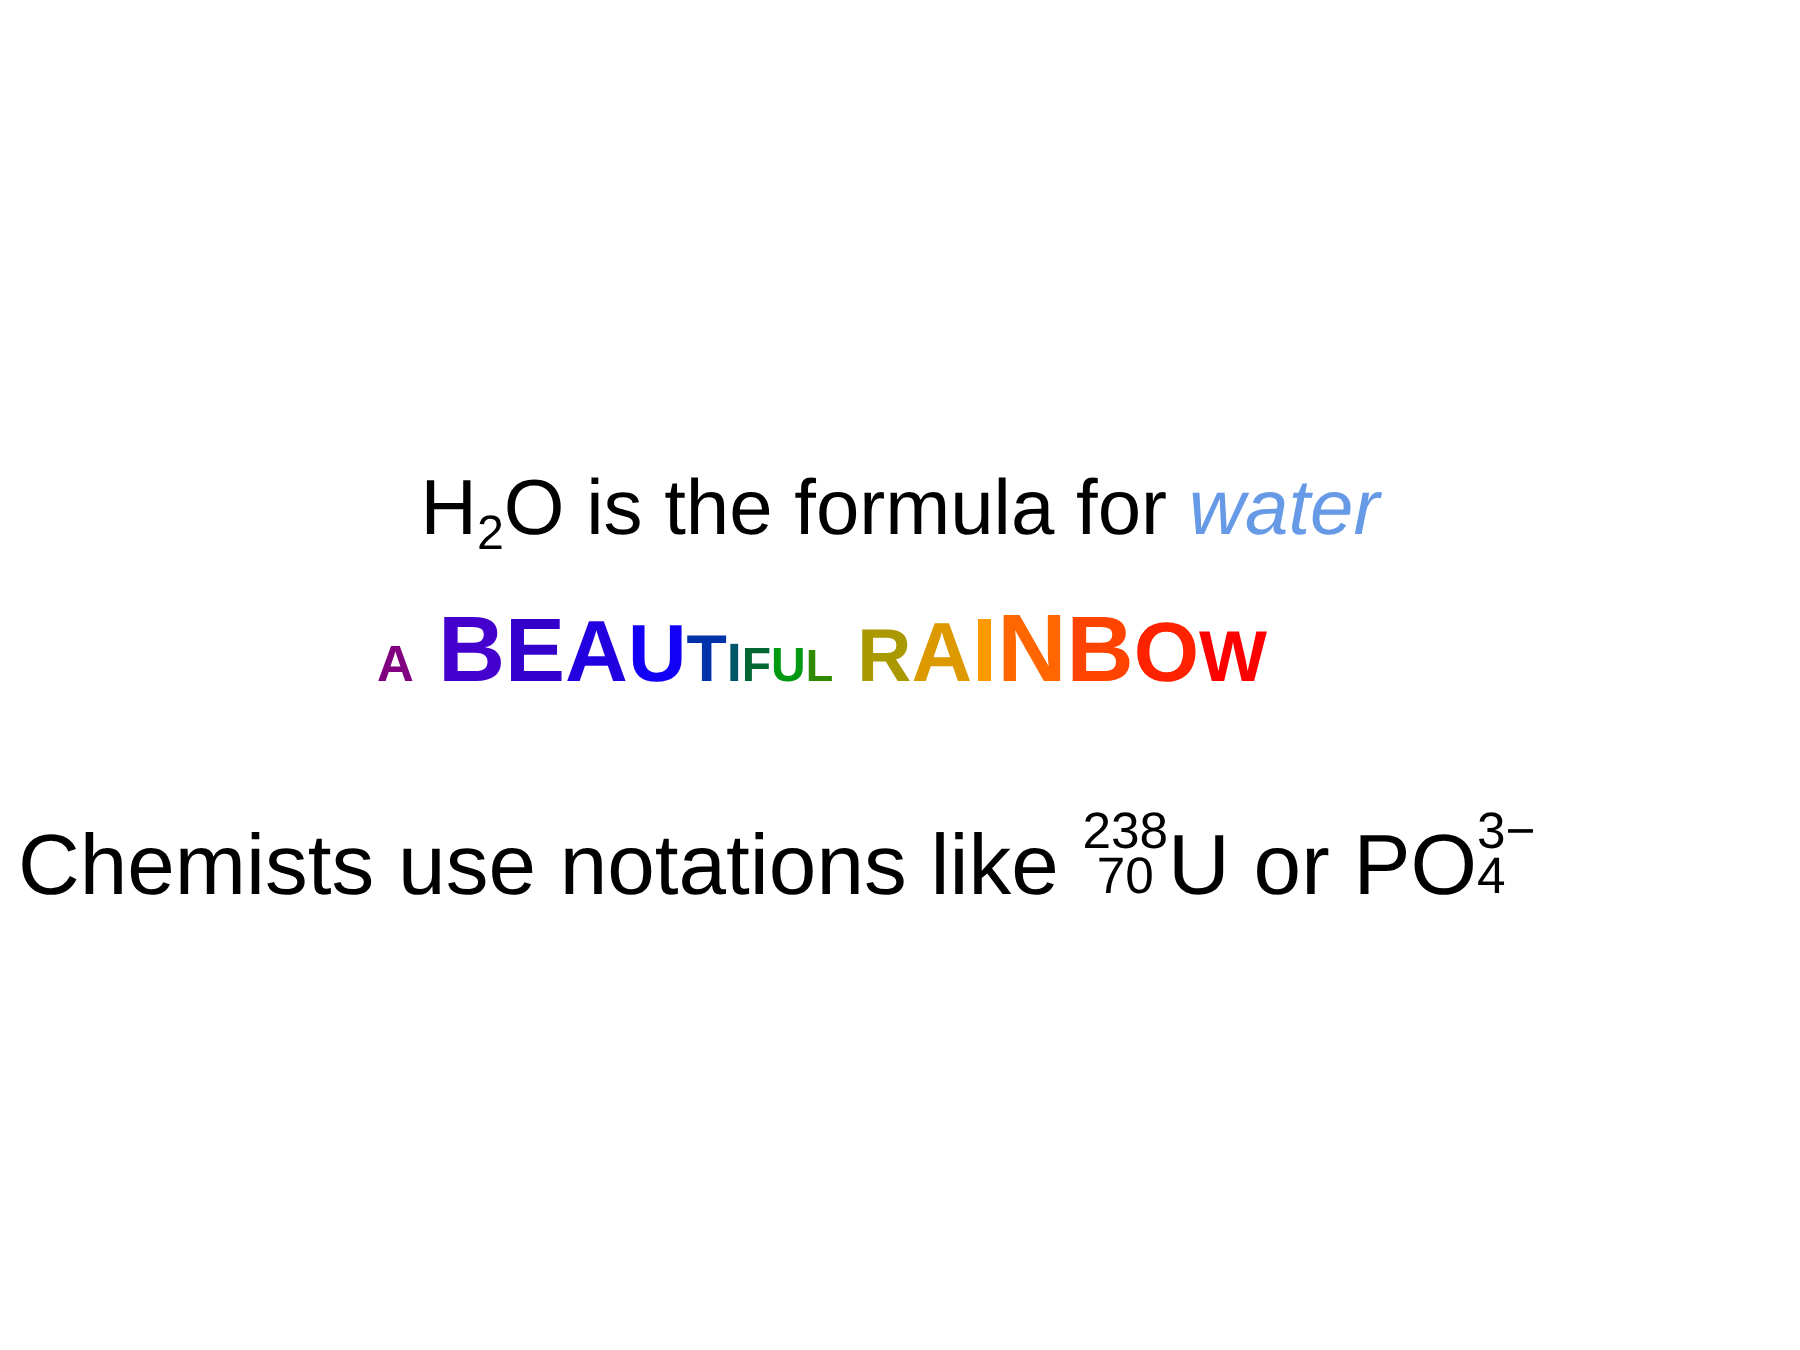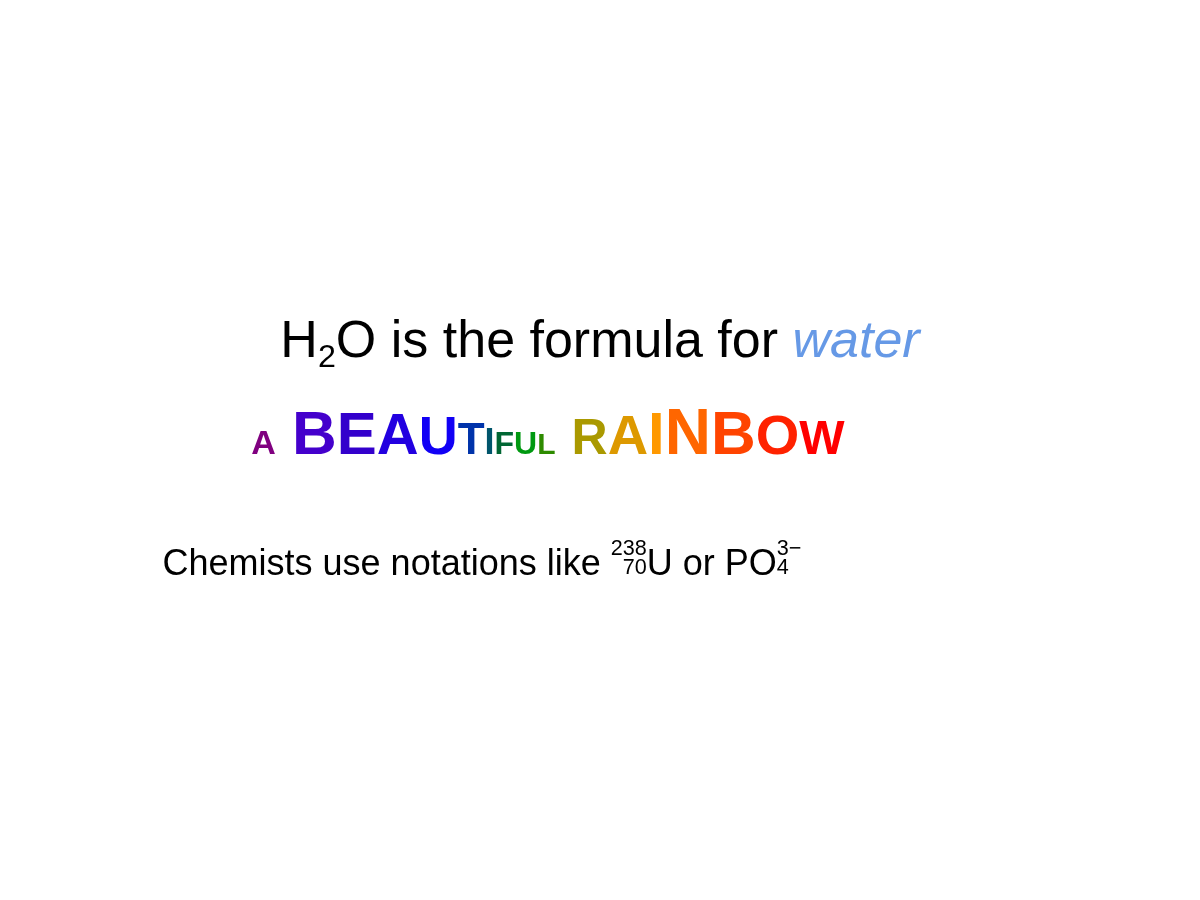--- a/index.html
+++ b/index.html
@@ -62,35 +62,34 @@
   }
   .line-rainbow .sp {
     display: inline-block;
     width: 16px;
   }
 
   
   .line-notation {
     position: absolute;
     top: 538px;
-    left: 0;
+    left: 12px;
     width: 964px;
     text-align: center;
-    font-size: 36px;
+    font-size: 57px;
     line-height: 1.0;
     white-space: nowrap;
   }
 
   
   .prescript {
     display: inline-block;
     vertical-align: baseline;
     font-size: 0.60em;
     line-height: 1.0;
-    text-align: right;
     position: relative;
     top: -0.03em;
   }
   .prescript .up,
   .prescript .dn {
     display: block;
     height: 0.92em;
   }
   .prescript .up { margin-bottom: -0.04em; }
 

